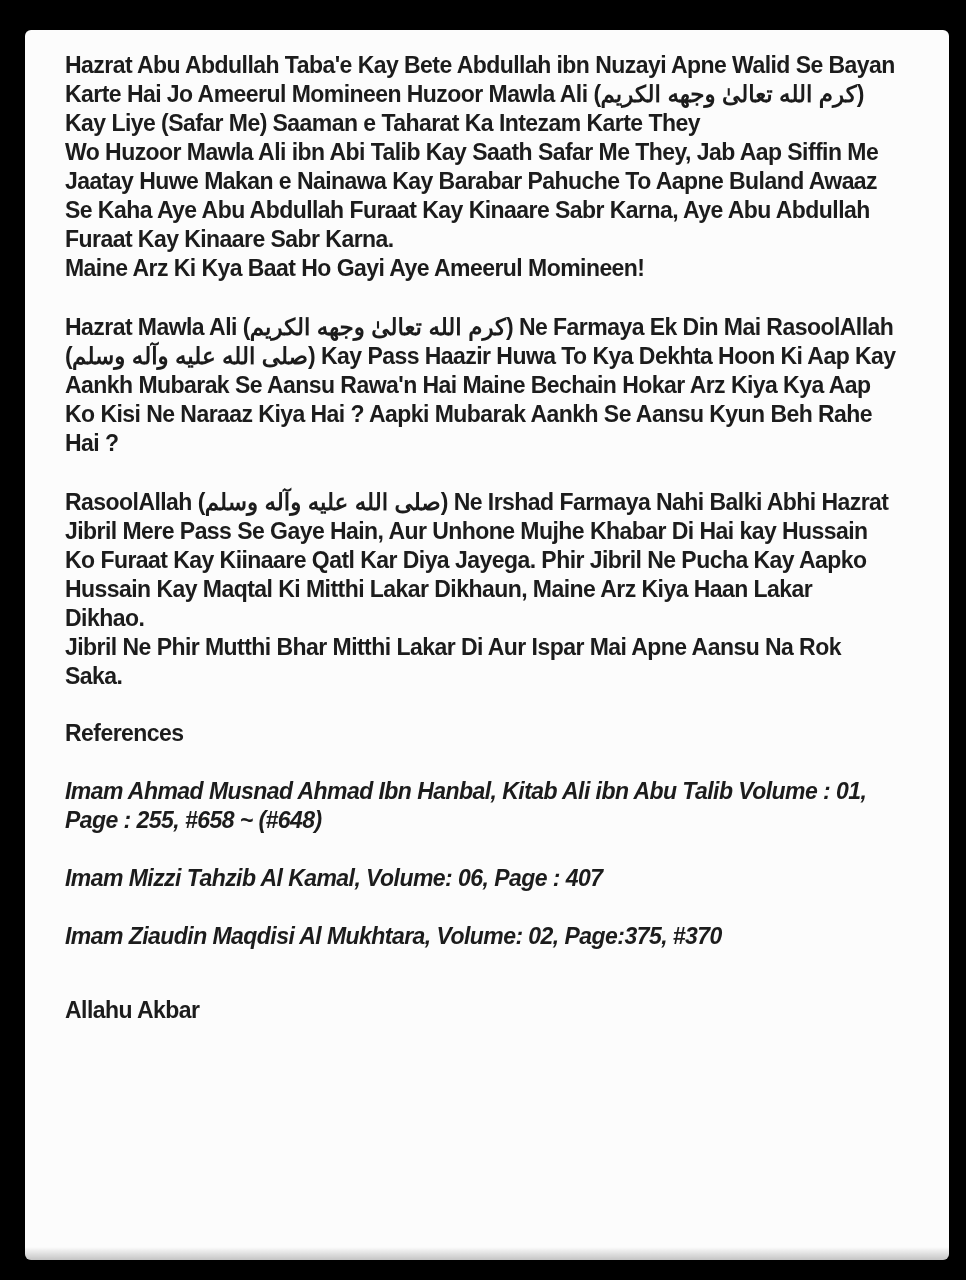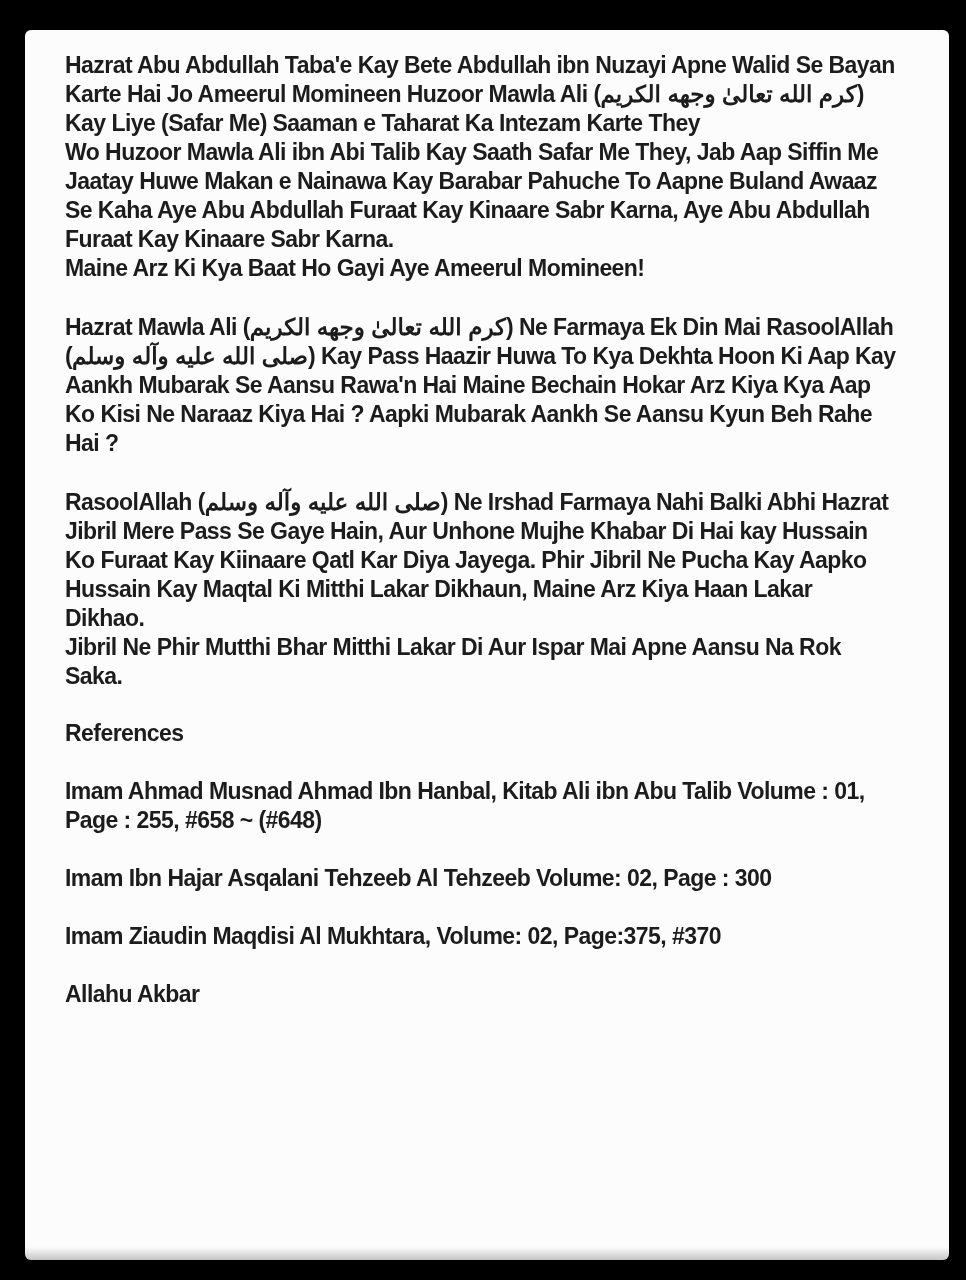--- a/index.html
+++ b/index.html
@@ -34,20 +34,21 @@
   }
   .para {
     margin: 0;
     white-space: pre-line;
   }
   .para + .para {
     margin-top: 30px;
   }
   .refs .para + .para {
     margin-top: 29px;
+    font-style: italic;
   }
   .bottom-shade {
     position: absolute;
     left: 0;
     right: 0;
     bottom: 0;
     height: 13px;
     background: linear-gradient(to bottom, rgba(0,0,0,0), rgba(0,0,0,0.22));
     pointer-events: none;
   }
@@ -66,24 +67,24 @@
 
     <p class="para">RasoolAllah (صلى الله عليه وآله وسلم) Ne Irshad Farmaya Nahi Balki Abhi Hazrat Jibril Mere Pass Se Gaye Hain, Aur Unhone Mujhe Khabar Di Hai kay Hussain Ko Furaat Kay Kiinaare Qatl Kar Diya Jayega. Phir Jibril Ne Pucha Kay Aapko Hussain Kay Maqtal Ki Mitthi Lakar Dikhaun, Maine Arz Kiya Haan Lakar Dikhao.
 Jibril Ne Phir Mutthi Bhar Mitthi Lakar Di Aur Ispar Mai Apne Aansu Na Rok Saka.</p>
 
     <div class="refs">
       <p class="para" style="margin-top:28px">References</p>
 
       <p class="para">Imam Ahmad Musnad Ahmad Ibn Hanbal, Kitab Ali ibn Abu Talib Volume : 01, Page : 255, #658 ~ (#648)</p>
 
 
+      <p class="para">Imam Mizzi Tahzib Al Kamal, Volume: 06, Page : 407</p>
 
-      <p class="para">Imam Ibn Hajar Asqalani Tehzeeb Al Tehzeeb Volume: 02, Page : 300</p>
 
 
       <p class="para">Imam Ziaudin Maqdisi Al Mukhtara, Volume: 02, Page:375, #370</p>
     </div>
 
-    <p class="para" style="margin-top:29px">Allahu Akbar</p>
+    <p class="para" style="margin-top:45px">Allahu Akbar</p>
 
     <div class="bottom-shade"></div>
   </div>
 </div>
 
 </body></html>

